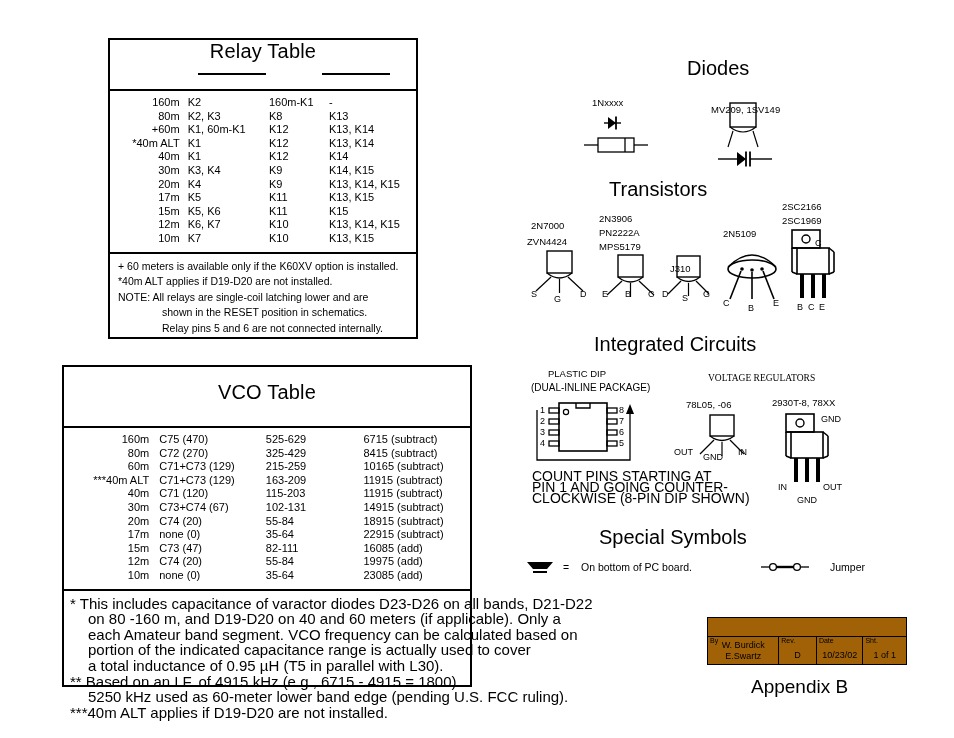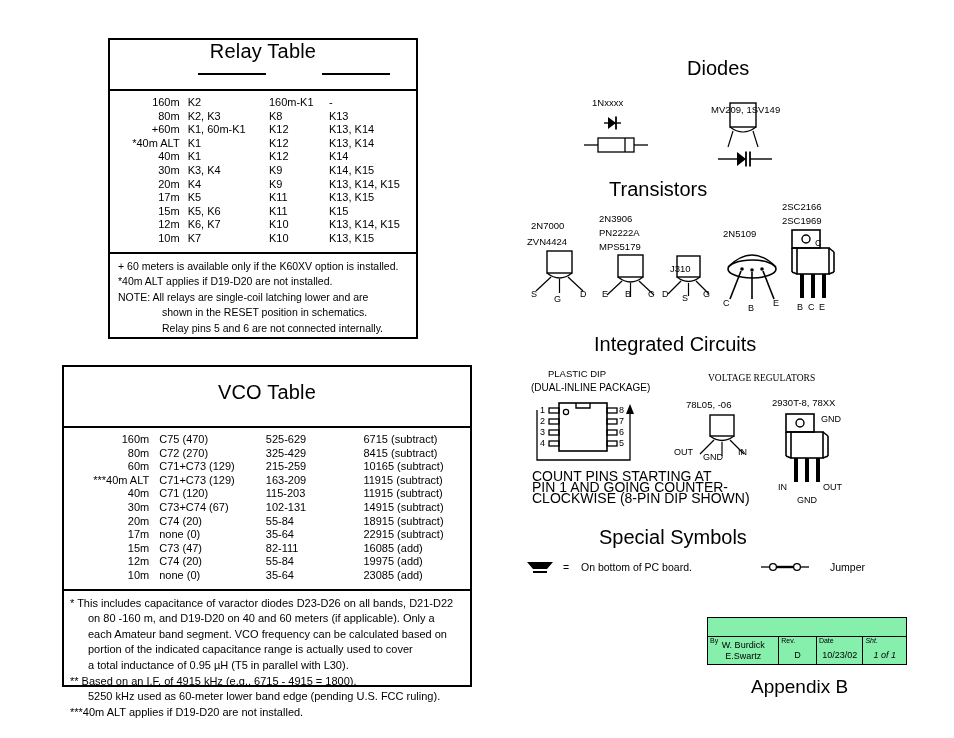--- a/index.html
+++ b/index.html
@@ -66,21 +66,21 @@
   #relay-table .c3 { width: 90px; }
   #relay-table .notes { padding-left: 8px; }
   #relay-table .note.ind { padding-left: 44px; }
 
   
   #vco-table { left: 62px; top: 365px; width: 410px; height: 322px; }
   #vco-table .c0 { width: 96px; text-align: right; padding-right: 10px; }
   #vco-table .c1 { width: 120px; }
   #vco-table .c2 { width: 110px; }
   #vco-table .c3 { width: 120px; }
-  #vco-table .notes { padding-left: 6px; font-size: 11px; line-height: 15.6px; }
+  #vco-table .notes { padding-left: 6px; font-size: 15px; line-height: 15.6px; }
   #vco-table .note.ind { padding-left: 18px; }
 
   
   .section-heading {
     position: absolute;
     font-size: 20px;
     white-space: nowrap;
   }
   .part-label {
     position: absolute;
@@ -106,21 +106,21 @@
     white-space: nowrap;
   }
 
   
   #title-block {
     position: absolute;
     left: 707px; top: 617px;
     width: 200px; height: 48px;
     border: 1.6px solid #000;
     box-sizing: border-box;
-    background: #86efac;
+    background: #a16207;
   }
   #title-block .tb-top { height: 18px; border-bottom: 1.6px solid #000; }
   #title-block .tb-bot { display: flex; height: 28px; }
   #title-block .tb-cell {
     border-right: 1.6px solid #000;
     box-sizing: border-box;
     position: relative;
     padding: 0;
   }
   #title-block .tb-cell:last-child { border-right: none; }
@@ -130,21 +130,21 @@
   }
   #title-block .tb-val {
     position: absolute; left: 0; right: 0; top: 6px;
     text-align: center;
     font-size: 9px;
     line-height: 10.5px;
   }
   #title-block .w-by { width: 72px; }
   #title-block .w-rev { width: 38px; }
   #title-block .w-date { width: 47px; }
-  #title-block .w-sht { width: 43px; font-style: italic; }
+  #title-block .w-sht { width: 43px; }
 
   #appendix-label {
     position: absolute;
     left: 751px; top: 676px;
     font-size: 19px;
     white-space: nowrap;
   }
   svg { display: block; overflow: visible; }
 </style>
 </head>

